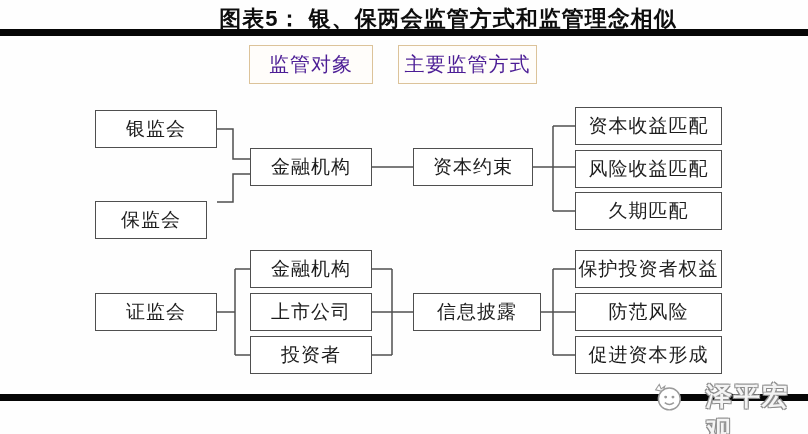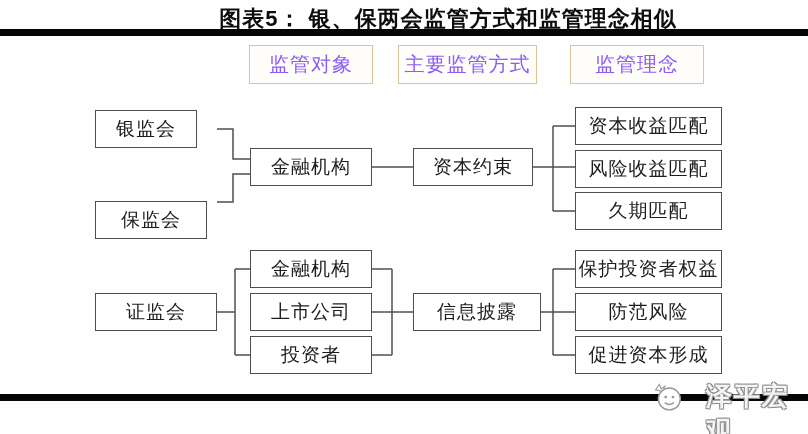--- a/index.html
+++ b/index.html
@@ -11,21 +11,21 @@
     position:absolute;top:4px;left:0;width:100%;text-align:center;
     font-size:22px;font-weight:bold;letter-spacing:1px;color:#0d0d0d;padding-left:44px;
   }
   .rule{position:absolute;left:0;width:808px;height:7px;background:#060606;}
   .rule-top{top:29px;}
   .rule-bottom{top:394px;}
   .connectors{position:absolute;top:0;left:0;width:808px;height:434px;}
   .hbox{
     position:absolute;height:39px;box-sizing:border-box;background:#fffdfa;
     border:1.5px solid #dcc39a;display:flex;align-items:center;justify-content:center;
-    font-size:20px;color:#8b5cf6;letter-spacing:1px;
+    font-size:20px;color:#4c1d95;letter-spacing:1px;
   }
   .nbox{
     position:absolute;height:38px;box-sizing:border-box;background:#fff;
     border:1.5px solid #4f4f4f;display:flex;align-items:center;justify-content:center;
     font-size:19px;color:#1c1c1c;letter-spacing:1px;
   }
   .source{
     position:absolute;left:18px;top:401px;font-size:19px;font-style:italic;
     font-family:"Liberation Serif","DejaVu Serif",serif;color:#101010;letter-spacing:3px;
   }
@@ -64,23 +64,22 @@
     <path d="M372 355 H392"></path>
     <path d="M392 269 V355"></path>
     <path d="M533 312 H575"></path>
     <path d="M553 269 V355"></path>
     <path d="M553 269 H575"></path>
     <path d="M553 355 H575"></path>
   </svg>
 
   <div class="hbox" style="left:249px;top:45px;width:124px">监管对象</div>
   <div class="hbox" style="left:398px;top:45px;width:139px">主要监管方式</div>
-  <div class="hbox" style="left:570px;top:45px;width:134px">监管理念</div>
 
-  <div class="nbox" style="left:95px;top:110px;width:102px">银监会</div>
+  <div class="nbox" style="left:95px;top:110px;width:122px">银监会</div>
   <div class="nbox" style="left:95px;top:201px;width:112px">保监会</div>
   <div class="nbox" style="left:250px;top:148px;width:122px">金融机构</div>
   <div class="nbox" style="left:413px;top:148px;width:120px">资本约束</div>
   <div class="nbox" style="left:575px;top:107px;width:147px">资本收益匹配</div>
   <div class="nbox" style="left:575px;top:150px;width:147px">风险收益匹配</div>
   <div class="nbox" style="left:575px;top:192px;width:147px">久期匹配</div>
 
   <div class="nbox" style="left:95px;top:293px;width:122px">证监会</div>
   <div class="nbox" style="left:250px;top:250px;width:122px">金融机构</div>
   <div class="nbox" style="left:250px;top:293px;width:122px">上市公司</div>

